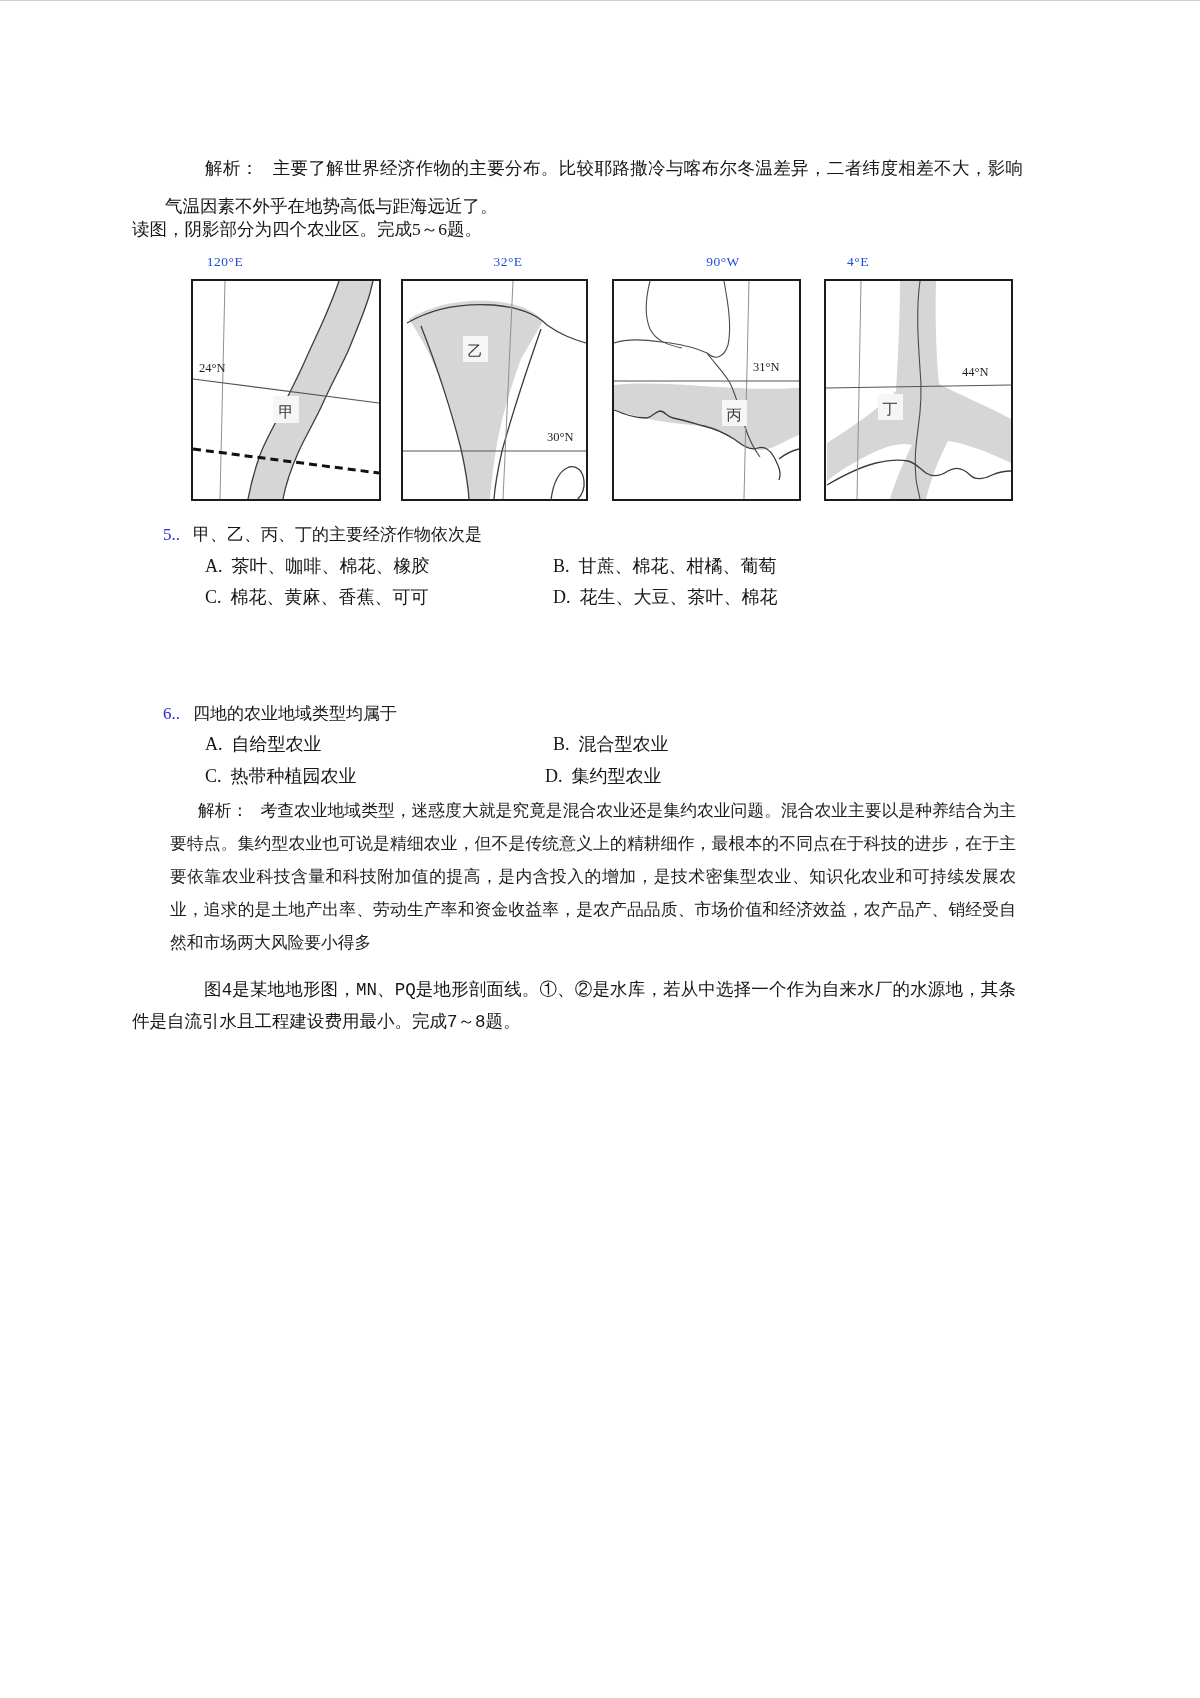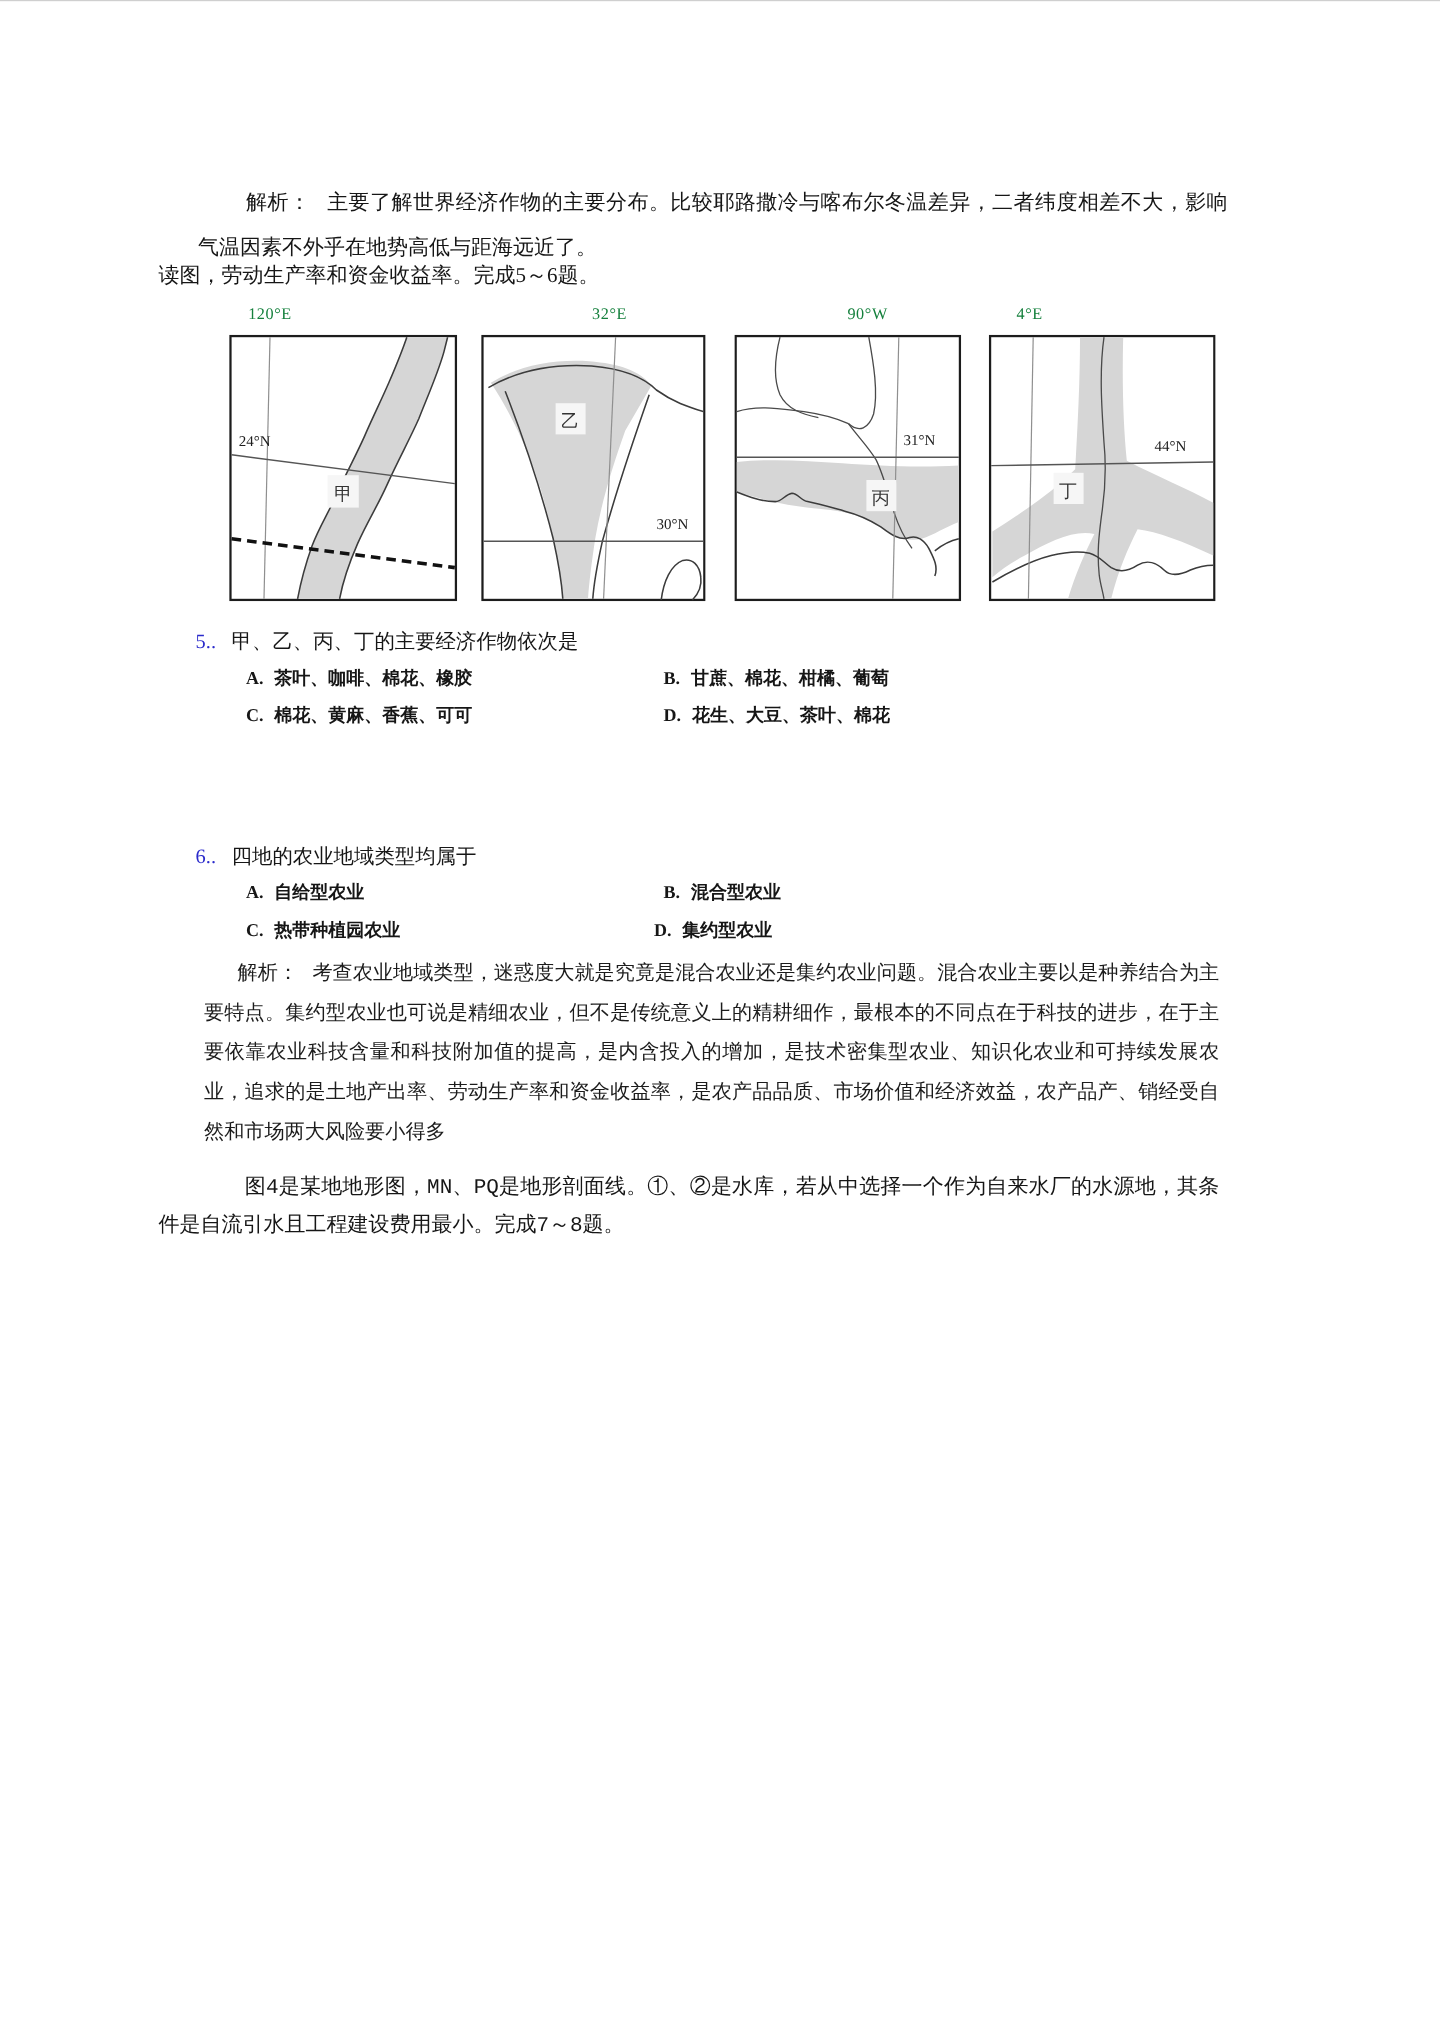--- a/index.html
+++ b/index.html
@@ -13,59 +13,59 @@
   .blk { position:absolute; }
   .ana-top {
     left:165px; top:130px; width:858px;
     font-size:17.5px; line-height:38px; text-indent:40px; text-align:justify;
   }
   .ana-label { margin-right:14px; }
   .intro { left:132px; top:197px; width:900px; font-size:17.5px; line-height:26px; }
 
   .lon-label {
     position:absolute; top:253px; width:80px; text-align:center;
-    font-size:13.5px; color:#15803d; letter-spacing:0.5px;
+    font-size:13.5px; color:#1d4ed8; letter-spacing:0.5px;
   }
   .map-svg { position:absolute; top:278px; }
   .map-svg text { font-family:"Liberation Serif","DejaVu Serif",serif; fill:#1d1d1d; }
   .map-svg .lat { font-size:12.5px; }
   .map-svg .region { font-size:15px; fill:#333; }
   .frame { fill:#ffffff; stroke:#1c1c1c; stroke-width:2; }
   .shade { fill:#d6d6d6; }
   .grat  { stroke:#8f8f8f; stroke-width:1; fill:none; }
   .grat2 { stroke:#555555; stroke-width:1.2; fill:none; }
   .coast { stroke:#3c3c3c; stroke-width:1.3; fill:none; }
   .river { stroke:#4a4a4a; stroke-width:1.1; fill:none; }
   .tropic{ stroke:#111111; stroke-width:3; fill:none; stroke-dasharray:8 5; }
   .tagbox{ fill:#f6f6f6; }
 
   .qline { position:absolute; font-size:17px; line-height:26px; white-space:nowrap; }
   .qnum  { color:#2a2acb; margin-right:13px; }
-  .opt   { position:absolute; font-size:15px; line-height:26px; white-space:nowrap;font-weight:bold; }
+  .opt   { position:absolute; font-size:18px; line-height:26px; white-space:nowrap; }
   .okey  { margin-right:9px; }
   .ana {
     position:absolute; font-size:16.8px; line-height:34px; text-align:justify;
     color:#1c1c1c;
   }
   .ana5 { left:168px; top:610px; width:846px; text-indent:30px; }
   .ana6 { left:170px; top:793px; width:846px; text-indent:28px; line-height:33px; }
   .ana .ana-label { margin-right:12px; }
   .closing {
     left:132px; top:955px; width:884px;
     font-size:17.5px; line-height:32px; text-indent:72px; text-align:justify;font-family:Liberation Mono, monospace;
   }
 </style>
 </head>
 <body>
 
 <div class="page">
 
   <p class="blk ana-top"><span class="ana-label">解析：</span><span>主要了解世界经济作物的主要分布。比较耶路撒冷与喀布尔冬温差异，二者纬度相差不大，影响气温因素不外乎在地势高低与距海远近了。</span></p>
 
-  <p class="blk intro">读图，劳动生产率和资金收益率。完成5～6题。</p>
+  <p class="blk intro">读图，阴影部分为四个农业区。完成5～6题。</p>
 
   <div class="lon-label" style="left:185px">120°E</div>
   <div class="lon-label" style="left:468px">32°E</div>
   <div class="lon-label" style="left:683px">90°W</div>
   <div class="lon-label" style="left:818px">4°E</div>
 
   <svg class="map-svg" style="left:191px" width="190" height="222" viewBox="0 0 190 222">
     <rect class="frame" x="1" y="1" width="188" height="220"></rect>
     <path class="shade" d="M148,2 C144,14 139,26 133,40 C126,56 120,68 113,84 C105,102 97,116 90,132 C83,148 75,160 69,176 C64,190 60,204 57,220 L92,220 C95,204 100,190 107,174 C115,156 124,142 132,124 C141,104 150,88 158,70 C165,52 174,32 179,14 L182,2 Z"></path>
     <path class="coast" d="M148,2 C144,14 139,26 133,40 C126,56 120,68 113,84 C105,102 97,116 90,132 C83,148 75,160 69,176 C64,190 60,204 57,220 M92,220 C95,204 100,190 107,174 C115,156 124,142 132,124 C141,104 150,88 158,70 C165,52 174,32 179,14 L182,2"></path>

